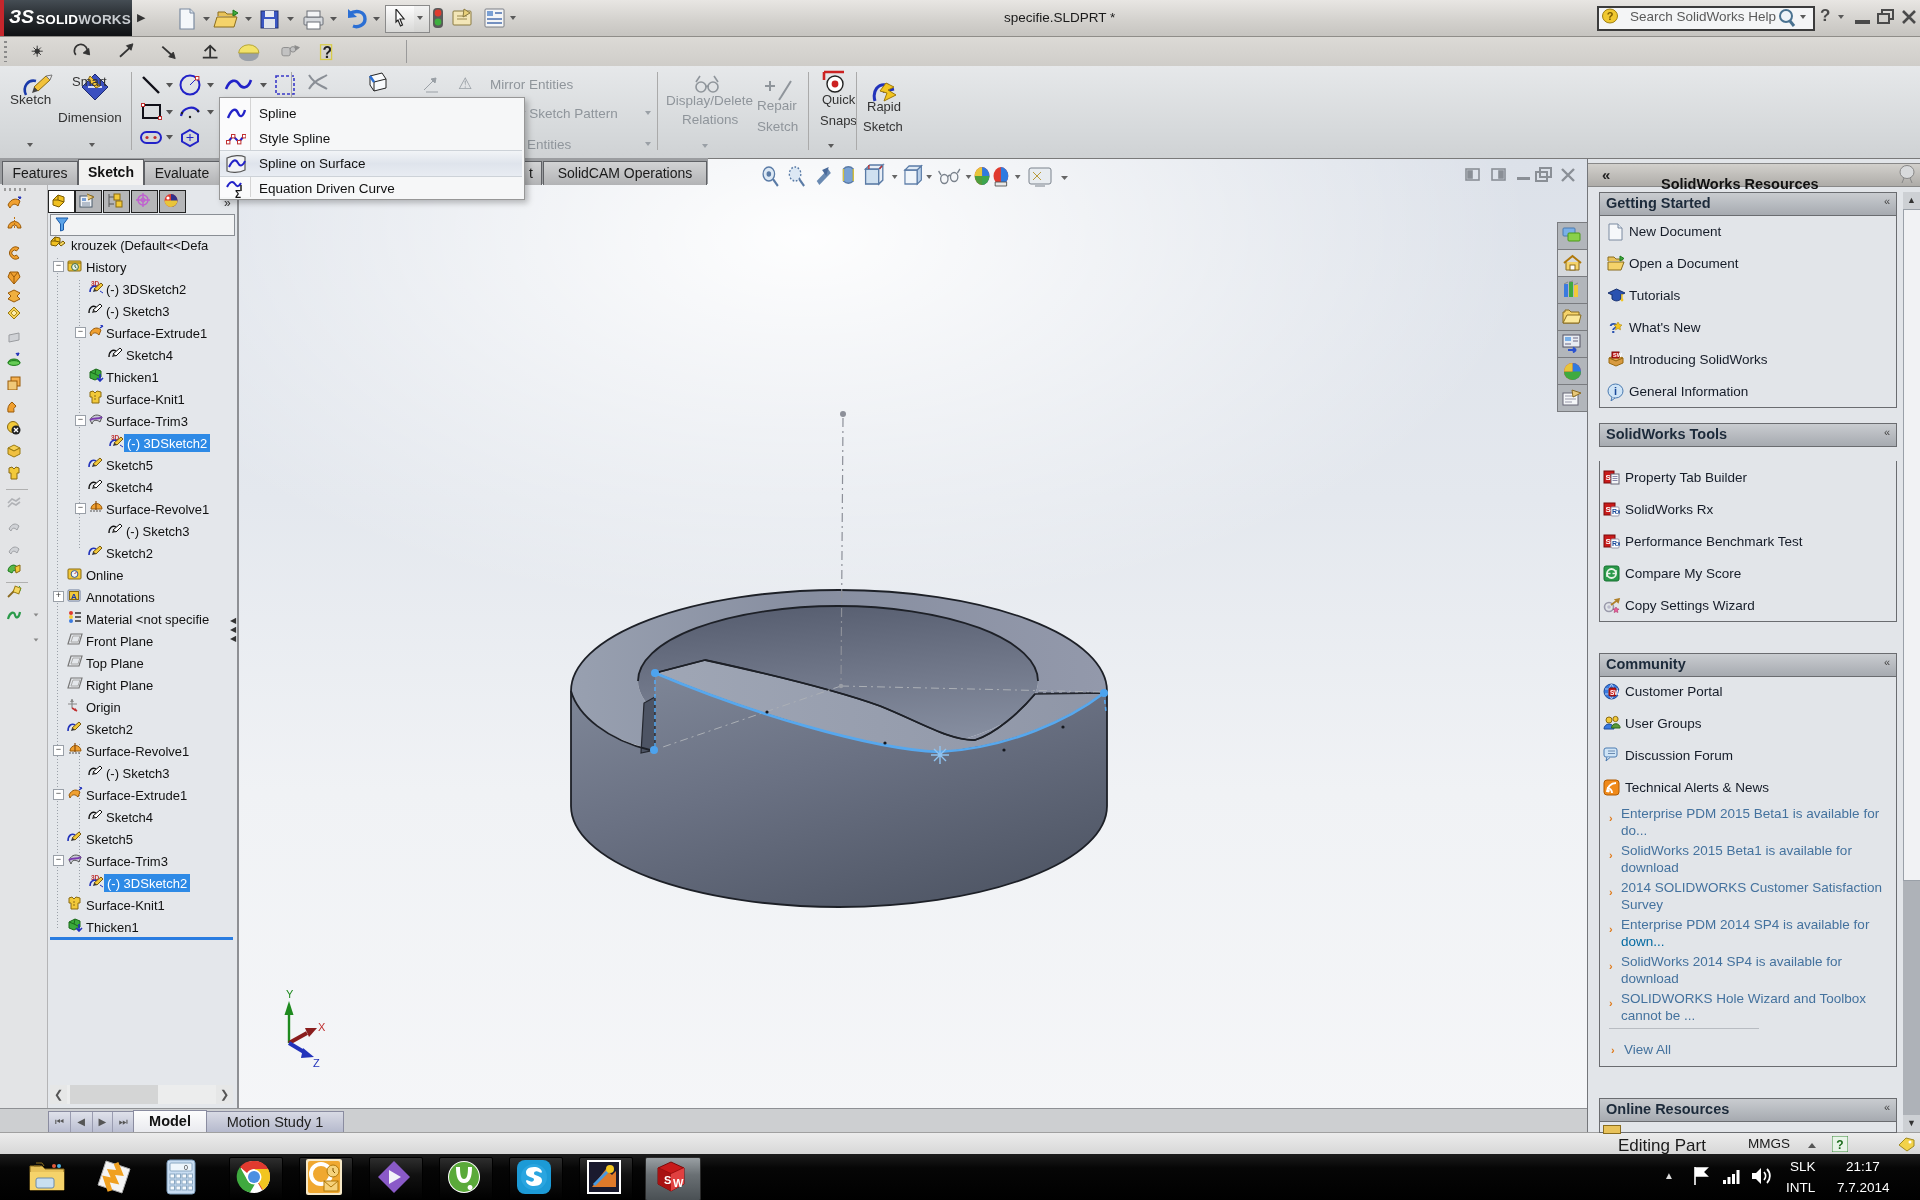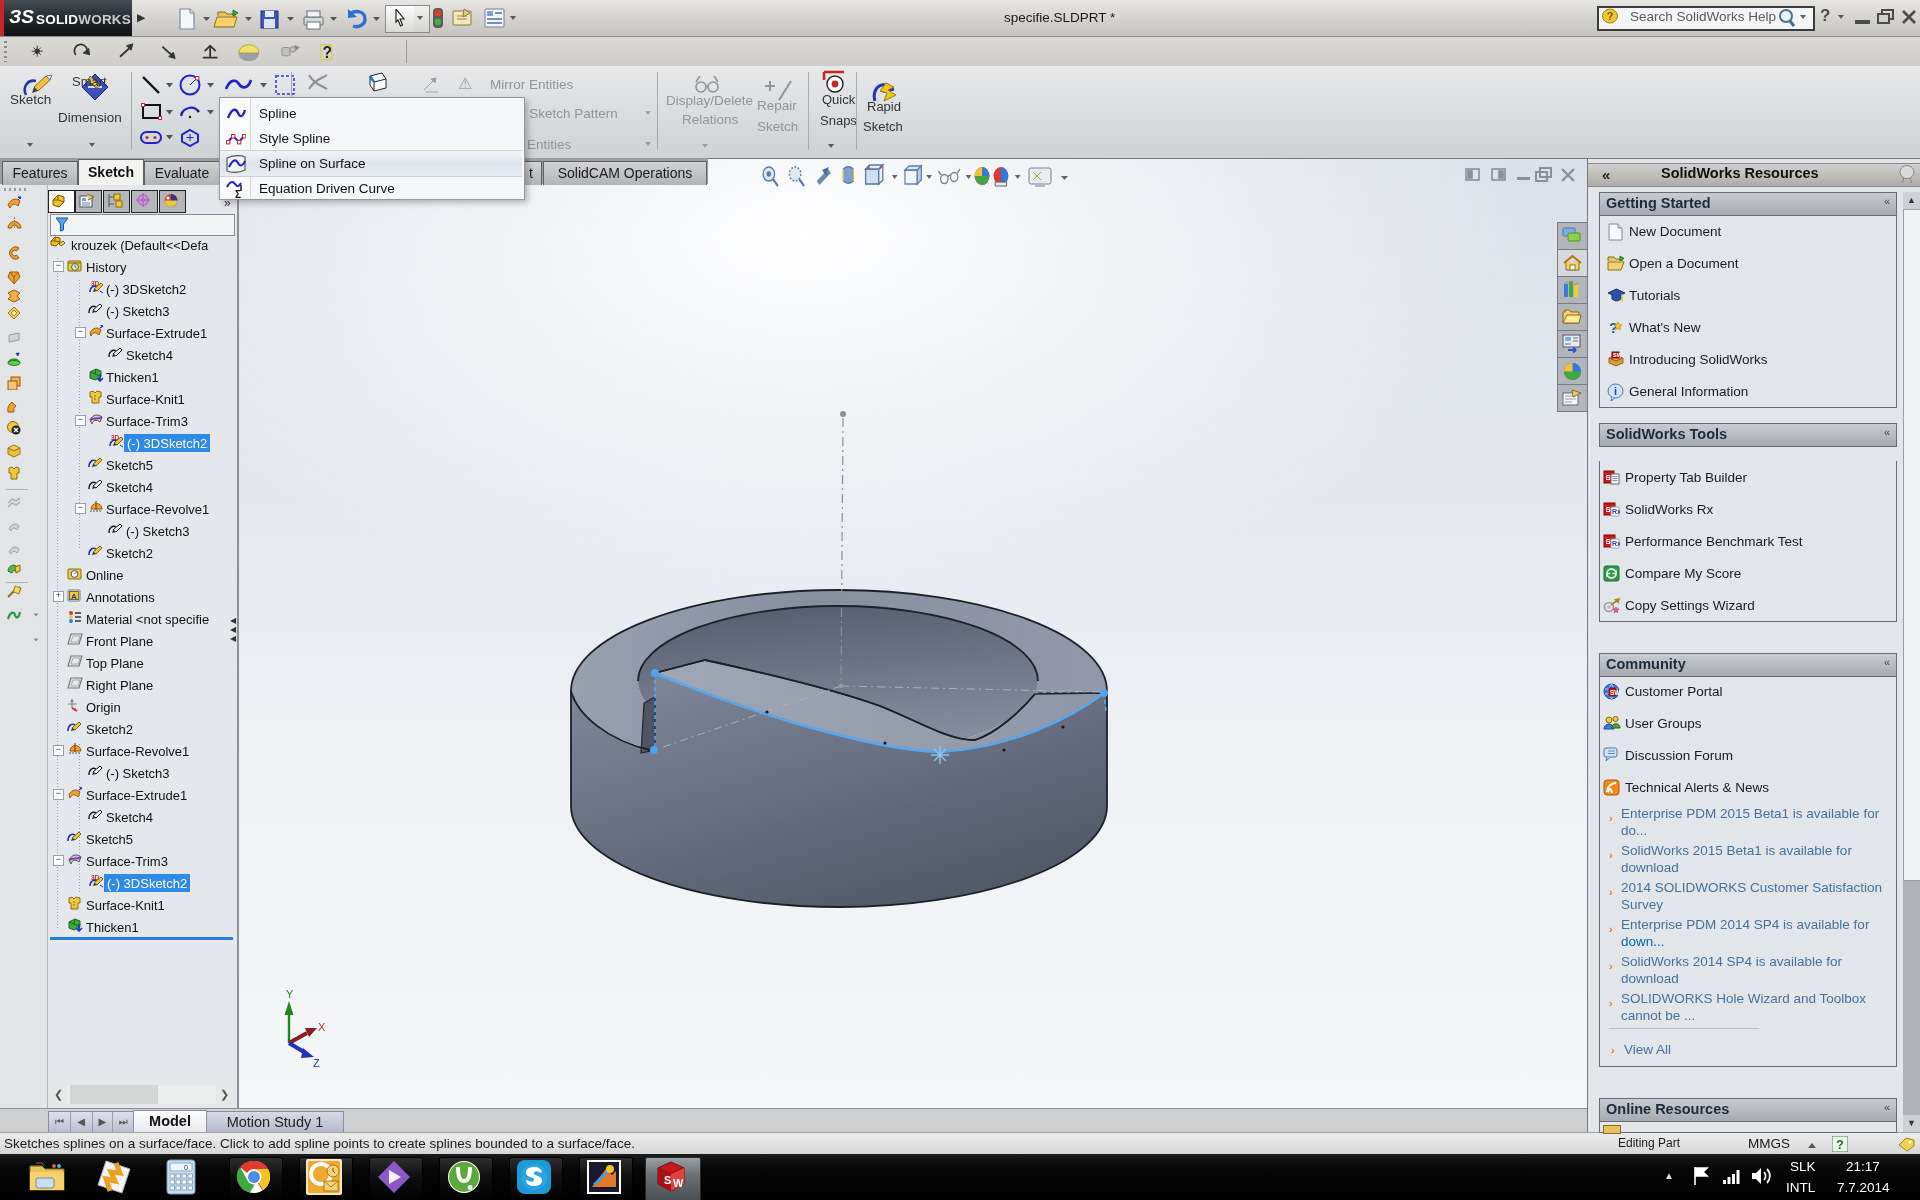--- a/index.html
+++ b/index.html
@@ -799,22 +799,21 @@
     <div style="width:21px;border-right:1px solid #9a9cb0;color:#555;font-size:10px;text-align:center;line-height:20px">⏮</div>
     <div style="width:21px;border-right:1px solid #9a9cb0;color:#555;font-size:10px;text-align:center;line-height:20px">◀</div>
     <div style="width:20px;border-right:1px solid #9a9cb0;color:#555;font-size:10px;text-align:center;line-height:20px">▶</div>
     <div style="width:20px;color:#555;font-size:10px;text-align:center;line-height:20px">⏭</div>
   </div>
   <div class="ab" style="left:133px;top:1px;width:72px;height:22px;background:linear-gradient(#fdfdfd,#e8e9ee);border:1px solid #8a8ca0;text-align:center;font-size:14.5px;font-weight:bold;color:#111;line-height:21px">Model</div>
   <div class="ab" style="left:206px;top:2px;width:136px;height:21px;background:linear-gradient(#d8dae4,#b4b8cc);border:1px solid #8a8ca0;text-align:center;font-size:14.5px;color:#222;line-height:20px">Motion Study 1</div>
 </div>
 
 <div class="ab" id="statusbar" style="left:0;top:1132px;width:1920px;height:22px;background:linear-gradient(#ececec,#d6d6d6);border-top:1px solid #a0a0a0">
-  <div class="tx" style="left:4px;top:3px;font-size:13.5px;color:#1a1a1a">Sketches splines on a surface/face. Click to add spline points to create splines bounded to a surface/face.</div>
-  <div class="tx" style="left:1618px;top:3px;font-size:12px;color:#1a1a1a">Editing Part</div>
+  <div class="tx" style="left:1618px;top:3px;font-size:17px;color:#1a1a1a">Editing Part</div>
   <div class="tx" style="left:1748px;top:3px;font-size:13.5px;color:#1a1a1a">MMGS</div>
   <div class="ab" style="left:1808px;top:10px;width:0;height:0;border-left:4px solid transparent;border-right:4px solid transparent;border-bottom:5px solid #555"></div>
   <svg class="ab" style="left:1832px;top:3px" width="16" height="16" viewBox="0 0 16 16">
       <rect x="0" y="0" width="16" height="16" fill="#e8f4e8" stroke="#3a8a3a"></rect>
       <text x="8" y="12.5" font-size="12" font-weight="bold" fill="#1a6a1a" text-anchor="middle">?</text>
     </svg>
   <svg class="ab" style="left:1898px;top:4px" width="18" height="15" viewBox="0 0 18 15">
       <path d="M1 8 L8 1 L16 3 L16 9 L9 14 Z" fill="#f2d24a" stroke="#a08a20"></path>
       <circle cx="12" cy="5" r="1.5" fill="#fff"></circle>
     </svg>
@@ -947,21 +946,21 @@
     </svg>
   <div class="tx" style="left:1790px;top:5px;font-size:13.5px;color:#fff">SLK</div>
   <div class="tx" style="left:1786px;top:26px;font-size:13.5px;color:#fff">INTL</div>
   <div class="tx" style="left:1846px;top:5px;font-size:13.5px;color:#fff">21:17</div>
   <div class="tx" style="left:1837px;top:26px;font-size:13.5px;color:#fff">7.7.2014</div>
 </div>
 
 <div class="ab" id="taskpane" style="left:1587px;top:159px;width:333px;height:973px;background:#e2e5e9;border-left:1px solid #74767a">
   <div class="ab" style="left:0;top:4px;width:333px;height:22px;background:linear-gradient(#d2d0cc,#aeaca8);border-top:1px solid #888;border-bottom:1px solid #888">
       <span style="position:absolute;left:14px;top:2px;font-size:15px;font-weight:bold;color:#222">«</span>
-      <span style="position:absolute;left:73px;top:1px;font-size:14.5px;font-weight:bold;color:#111">SolidWorks Resources</span>
+      <span style="position:absolute;left:73px;top:12px;font-size:14.5px;font-weight:bold;color:#111">SolidWorks Resources</span>
     </div>
   <svg class="ab" style="left:310px;top:5px" width="18" height="20" viewBox="0 0 18 20">
       <ellipse cx="9" cy="8" rx="7" ry="6.5" fill="#d8dadc" stroke="#888"></ellipse>
       <path d="M6 14 l-2 5 M12 14 l2 5" stroke="#888"></path>
     </svg>
   <div class="ab" style="left:11px;top:33px;width:296px;height:22px;background:linear-gradient(#c9ccd0,#a6aab0);border:1px solid #6a6c70">
       <span style="position:absolute;left:6px;top:2px;font-size:14.5px;font-weight:bold;color:#1c2a3a">Getting Started</span>
       <span style="position:absolute;right:6px;top:2px;font-size:11px;color:#444">«</span>
     </div>
   <div class="ab" style="left:11px;top:55px;width:296px;height:193px;border:1px solid #6a6c70;border-top:none"></div>

